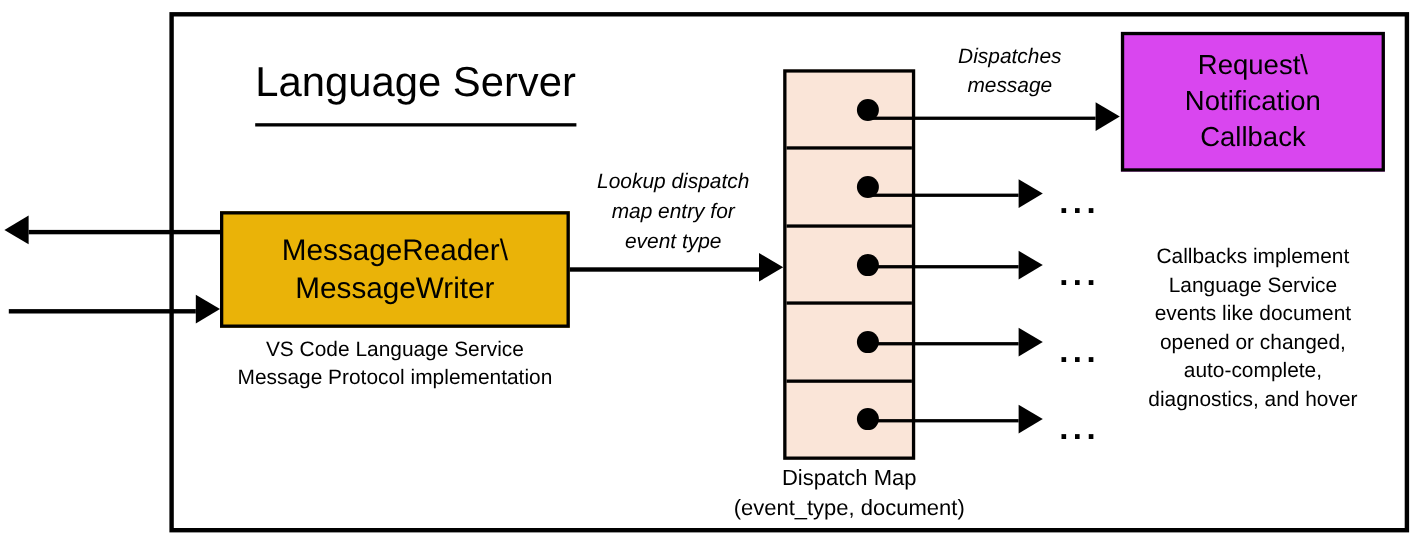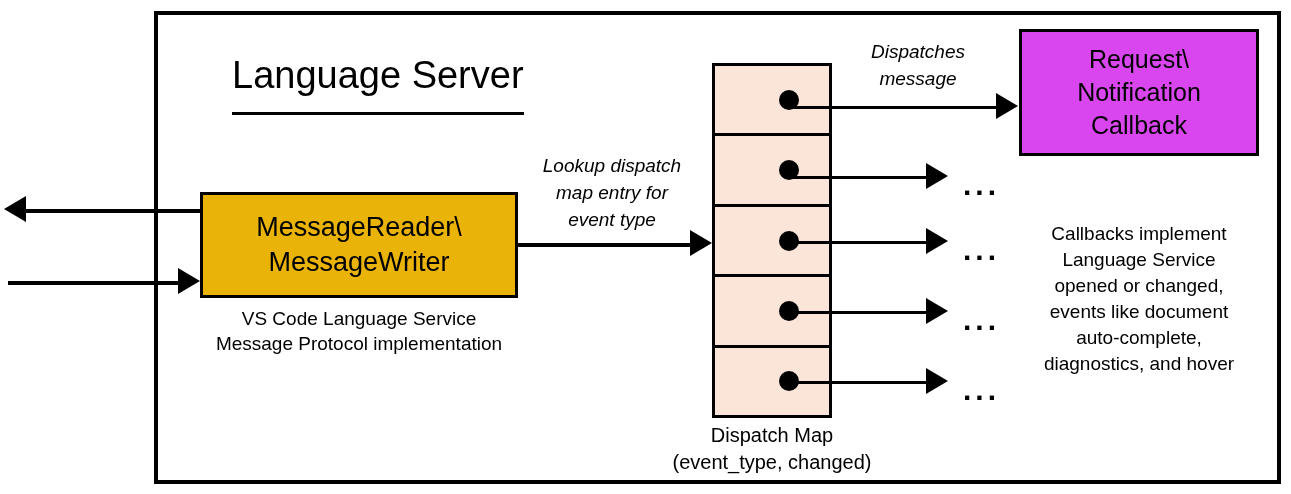--- a/index.html
+++ b/index.html
@@ -247,21 +247,21 @@
       </div>
     <div class="map-row">
         <span class="map-dot"></span>
       </div>
     <div class="map-row">
         <span class="map-dot"></span>
       </div>
   </div>
   <div class="abs" id="dispatch-map-caption">
     <div>Dispatch Map</div>
-    <div>(event_type, changed)</div>
+    <div>(event_type, document)</div>
   </div>
 
   <div class="thin-line" style="left:786px; top:106px; width:210px;"></div>
   <div class="arrow-right" style="left:996px; top:93px;"></div>
   <div class="abs" id="dispatches-label">
     <div>Dispatches</div>
     <div>message</div>
   </div>
 
   <div class="thin-line" style="left:786px; top:176px; width:140px;"></div>
@@ -281,19 +281,19 @@
   <div class="ellipsis" style="left:963px; top:385px;">...</div>
 
   <div class="abs" id="callback-box">
     <div>Request\</div>
     <div>Notification</div>
     <div>Callback</div>
   </div>
   <div class="abs" id="callback-caption">
     <div>Callbacks implement</div>
     <div>Language Service</div>
+    <div>events like document</div>
     <div>opened or changed,</div>
-    <div>events like document</div>
     <div>auto-complete,</div>
     <div>diagnostics, and hover</div>
   </div>
 
 </div>
 
 </body></html>

